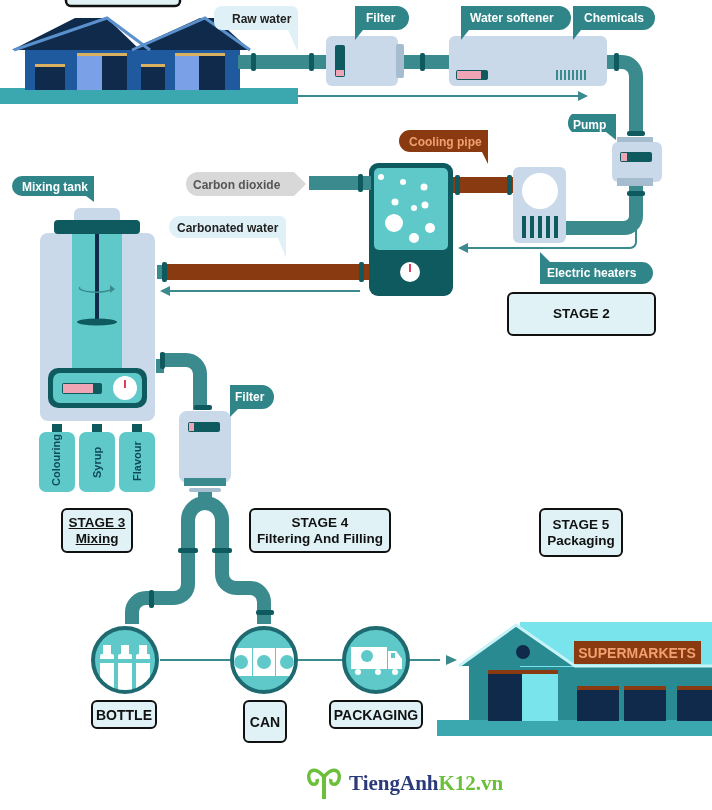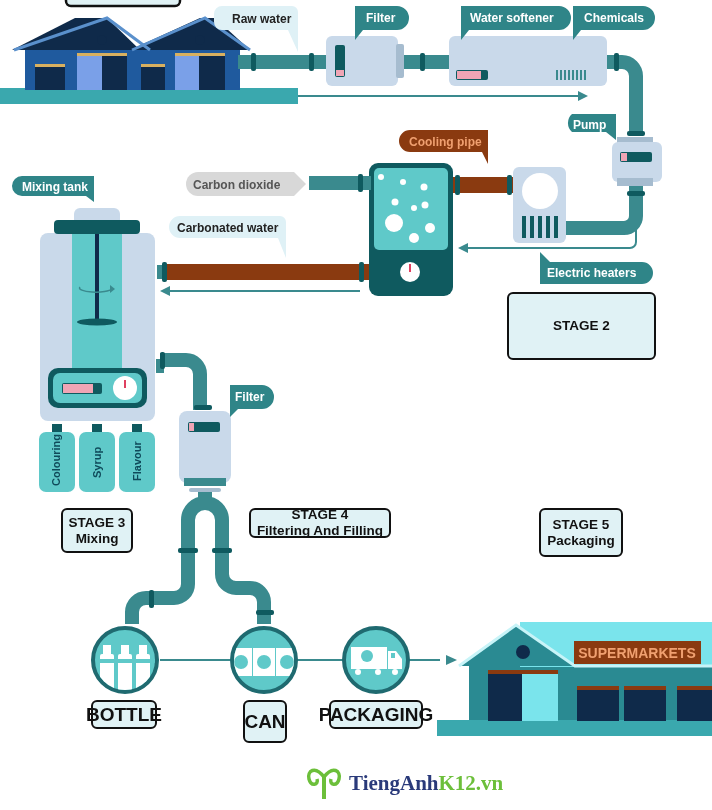--- a/index.html
+++ b/index.html
@@ -1,20 +1,20 @@
 <!DOCTYPE html>
 <html><head>
 <meta charset="utf-8">
 <style>
   html, body { margin:0; padding:0; background:#ffffff; }
   body { width:712px; height:810px; position:relative; overflow:hidden; font-family:"Liberation Sans", sans-serif; }
   svg#diagram { position:absolute; left:0; top:0; }
   .lbl { font-family:"Liberation Sans", sans-serif; font-weight:bold; }
   .stage-box { position:absolute; background:#e0f2f5; border:2.5px solid #111; border-radius:6px; text-align:center; font-weight:bold; font-size:13.5px; line-height:16px; color:#111; box-sizing:border-box; display:flex; flex-direction:column; justify-content:center; }
-  .pkg-box { position:absolute; background:#e0f2f5; border:2.5px solid #111; border-radius:6px; text-align:center; font-weight:bold; font-size:19px; color:#111; box-sizing:border-box; display:flex; align-items:center; justify-content:center; }
+  .pkg-box { position:absolute; background:#e0f2f5; border:2.5px solid #111; border-radius:6px; text-align:center; font-weight:bold; font-size:14px; color:#111; box-sizing:border-box; display:flex; align-items:center; justify-content:center; }
   .logo { position:absolute; left:305px; top:765px; display:flex; align-items:center; }
   .logo-text { font-size:21px; font-weight:bold; margin-left:6px; font-family:Liberation Serif, serif; }
 </style>
 </head>
 <body>
 
 <svg id="diagram" width="712" height="810" viewBox="0 0 712 810" xmlns="http://www.w3.org/2000/svg">
 
   <rect x="66" y="-12" width="114" height="18" rx="5" fill="#e0f2f5" stroke="#111" stroke-width="2.5"></rect>
 
@@ -264,28 +264,28 @@
     <rect x="624" y="689" width="42" height="32" fill="#0f2a4a"></rect>
     <rect x="677" y="689" width="35" height="32" fill="#0f2a4a"></rect>
     <rect x="577" y="686" width="42" height="4" fill="#8a3a10"></rect>
     <rect x="624" y="686" width="42" height="4" fill="#8a3a10"></rect>
     <rect x="677" y="686" width="35" height="4" fill="#8a3a10"></rect>
     <rect x="574" y="641" width="127" height="23" fill="#8a3a10"></rect>
   </g>
   <text x="637" y="658" text-anchor="middle" font-size="14" font-weight="bold" fill="#f0a070" font-family="Liberation Sans, sans-serif">SUPERMARKETS</text>
 </svg>
 
-<div class="stage-box" style="left:507px;top:292px;width:149px;height:68px;">
+<div class="stage-box" style="left:507px;top:292px;width:149px;height:44px;">
   <div>STAGE 2</div>
 </div>
-<div class="stage-box" style="left:61px;top:508px;width:72px;height:45px;">
+<div class="stage-box" style="left:61px;top:508px;width:72px;height:45px;text-decoration:underline;">
   <div>STAGE 3</div>
   <div>Mixing</div>
 </div>
-<div class="stage-box" style="left:249px;top:508px;width:142px;height:30px;">
+<div class="stage-box" style="left:249px;top:508px;width:142px;height:45px;">
   <div>STAGE 4</div>
   <div>Filtering And Filling</div>
 </div>
 <div class="stage-box" style="left:539px;top:508px;width:84px;height:49px;">
   <div>STAGE 5</div>
   <div>Packaging</div>
 </div>
 
 <div class="pkg-box" style="left:91px;top:700px;width:66px;height:29px;">BOTTLE</div>
 <div class="pkg-box" style="left:243px;top:700px;width:44px;height:43px;">CAN</div>

